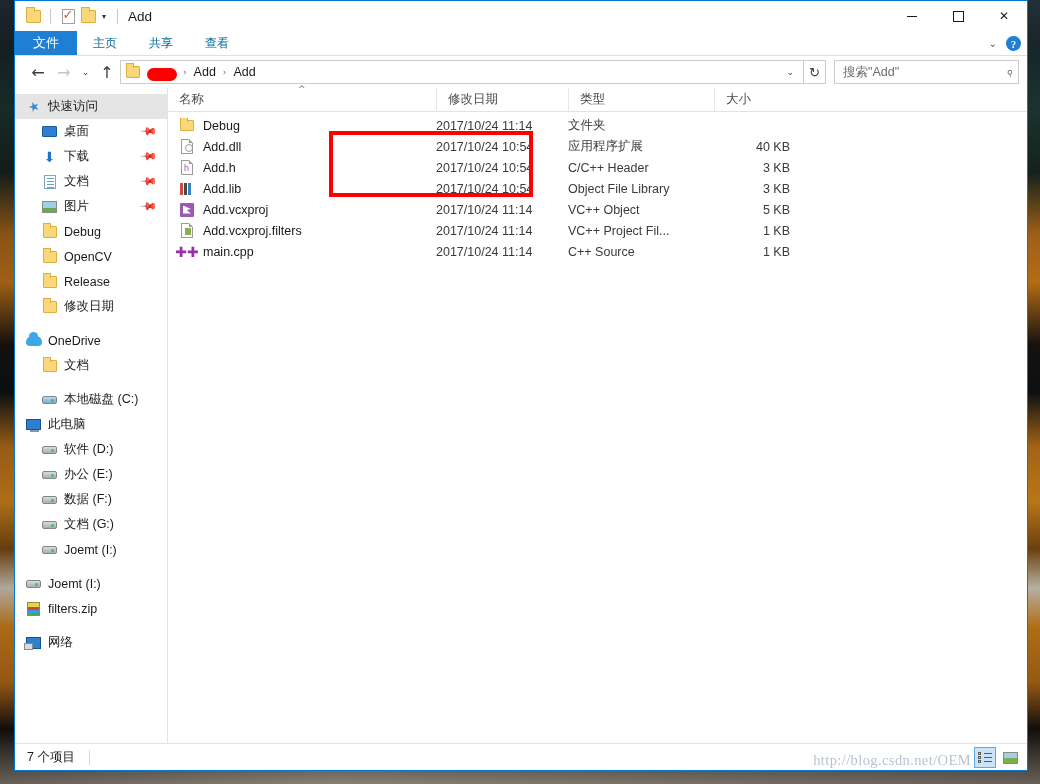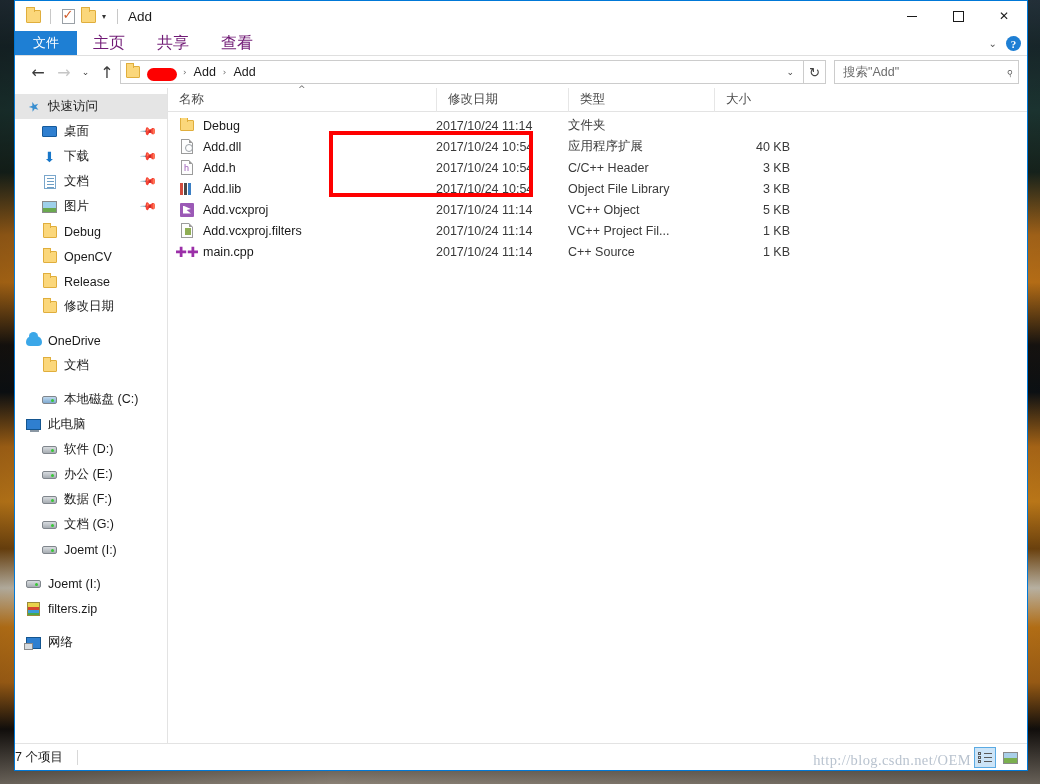--- a/index.html
+++ b/index.html
@@ -112,21 +112,21 @@
   .ribbon {
     height: 25px; flex: 0 0 auto;
     display: flex; align-items: stretch;
     border-bottom: 1px solid #dfdfdf;
     background: #fff;
     position: relative;
   }
   .rtab {
     padding: 0 16px;
     display: flex; align-items: center;
-    font-size: 16px; color: #701a75;
+    font-size: 12px; color: #0369a1;
   }
   .rtab.file {
     background: #1e7fd4; color: #fff; font-size: 13px;
     padding: 0 18px;
   }
   .ribbon-right {
     position: absolute; right: 6px; top: 0; height: 25px;
     display: flex; align-items: center; gap: 9px;
   }
   .rchev {
@@ -392,21 +392,21 @@
     width: 204px; height: 66px;
     border: 4px solid #fe0000;
     pointer-events: none;
   }
 
   
   .statusbar {
     height: 27px; flex: 0 0 auto;
     border-top: 1px solid #e3e3e3;
     display: flex; align-items: center;
-    padding-left: 0;
+    padding-left: 12px;
     position: relative;
     background: #fff;
   }
   .status-text { font-size: 12.5px; color: #1a1a1a; }
   .status-div { width:1px; height:15px; background:#d8d8d8; margin-left:14px; }
   .watermark {
     position: absolute; right: 56px; top: 8px;
     font-family: "Liberation Serif", serif;
     font-size: 14.5px; color: #b9c3cf; letter-spacing: .4px;
     white-space: nowrap;

